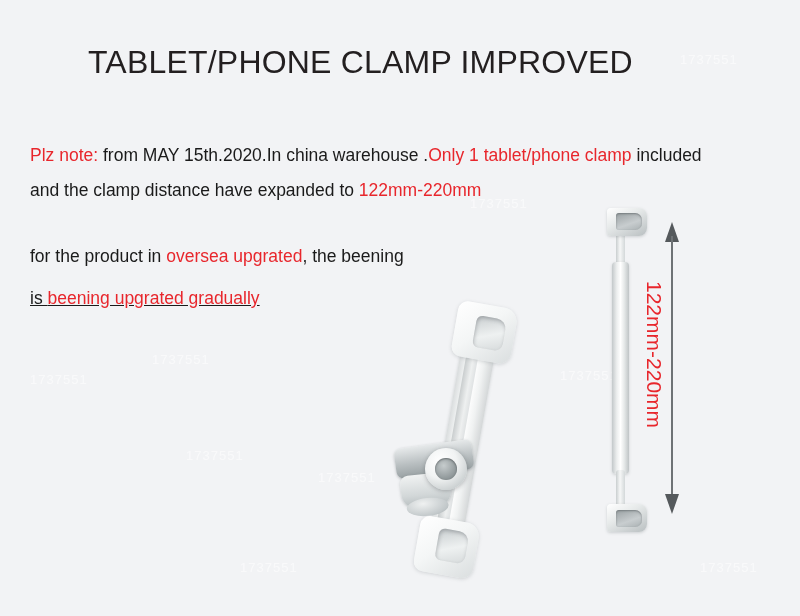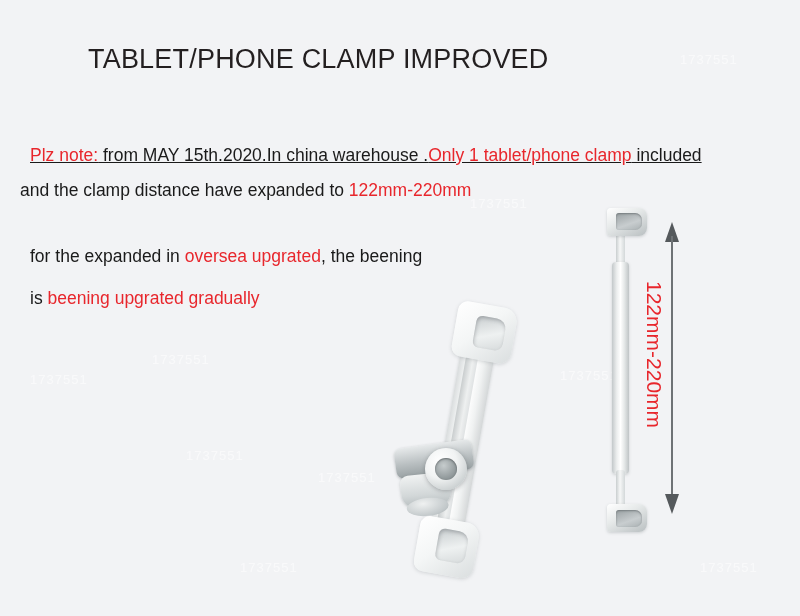--- a/index.html
+++ b/index.html
@@ -23,33 +23,33 @@
     user-select:none;
     pointer-events:none;
     white-space:nowrap;
   }
 
   
   .page-title {
     position:absolute;
     left:88px;
     top:44px;
-    font-size:27px;
+    font-size:32px;
     font-weight:400;
     color:#231f20;
     letter-spacing:.2px;
     white-space:nowrap;
   }
 
   
   .copy { position:absolute; color:#1a1a1a; font-size:17.5px; line-height:1.25; white-space:nowrap; }
-  .l1 { left:30px; top:145px;text-decoration:underline; }
-  .l2 { left:20px; top:180px; }
+  .l1 { left:30px; top:145px; }
+  .l2 { left:30px; top:180px; }
   .l3 { left:30px; top:246px; }
-  .l4 { left:30px; top:288px; }
+  .l4 { left:30px; top:288px;text-decoration:underline; }
   .red { color:#e8262c; }
   .blk { color:#1a1a1a; }
 
   
   .clamp-wrap {
     position:absolute;
     left:400px; top:300px;
     width:185px; height:280px;
   }
   .clamp-body {
@@ -241,21 +241,21 @@
 
 <div class="copy l1">
   <span class="red">Plz note:</span><span class="blk"> from MAY 15th.2020.In china warehouse .</span><span class="red">Only 1 tablet/phone clamp</span><span class="blk"> included</span>
 </div>
 
 <div class="copy l2">
   <span class="blk">and the clamp distance have expanded to </span><span class="red">122mm-220mm</span>
 </div>
 
 <div class="copy l3">
-  <span class="blk">for the expanded in </span><span class="red">oversea upgrated</span><span class="blk">, the beening</span>
+  <span class="blk">for the product in </span><span class="red">oversea upgrated</span><span class="blk">, the beening</span>
 </div>
 
 <div class="copy l4">
   <span class="blk">is </span><span class="red">beening upgrated gradually</span>
 </div>
 
 <div class="clamp-wrap">
   <div class="clamp-body">
     <div class="arm">
       <div class="arm-edge"></div>

